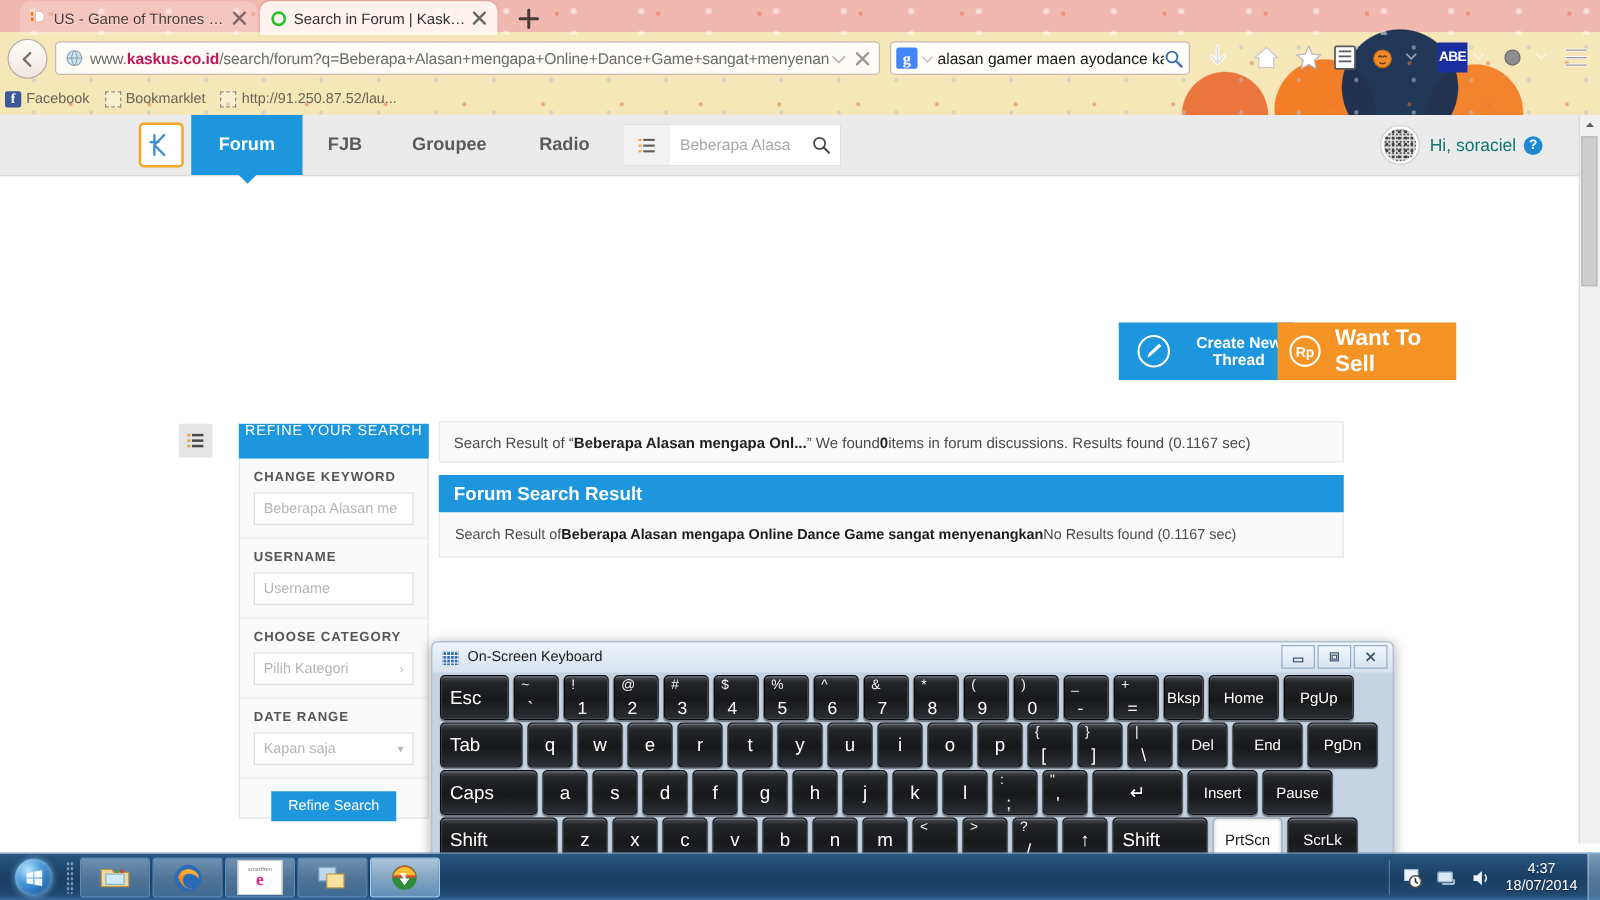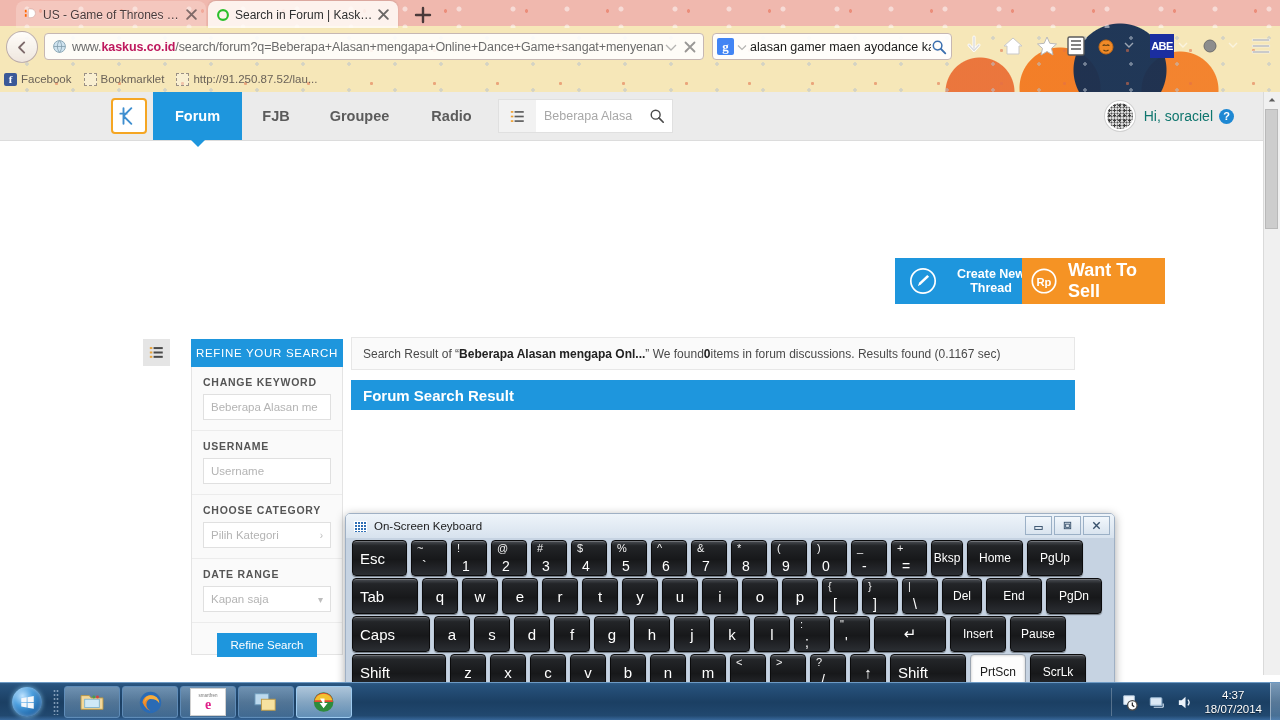--- a/index.html
+++ b/index.html
@@ -128,21 +128,21 @@
   #create-thread-btn .ct-label{flex:1;color:#fff;font-size:12.5px;font-weight:bold;
       line-height:14px;text-align:center;padding-right:4px;}
   #want-sell-btn{position:absolute;left:1022px;top:166px;width:143px;height:46px;
       background:#f59324;display:flex;align-items:center;}
   #want-sell-btn .ws-ico{width:44px;display:flex;align-items:center;justify-content:center;flex:none;}
   #want-sell-btn .ws-label{flex:1;color:#fff;font-size:18px;font-weight:bold;padding-left:2px;}
   
   #list-toggle{position:absolute;left:143px;top:247px;width:27px;height:27px;background:#e5e5e5;
      display:flex;align-items:center;justify-content:center;}
   #refine-head{position:absolute;left:191px;top:247px;width:152px;height:28px;background:#1e96dd;
-     color:#fff;font-size:11.5px;letter-spacing:.7px;display:flex;align-items:center;
+     color:#fff;font-size:11.5px;letter-spacing:.7px;display:flex;
      justify-content:center;font-weight:normal;}
   #refine-head:after{content:"";position:absolute;left:50%;bottom:-7px;margin-left:-7px;
      width:0;height:0;border-left:7px solid transparent;border-right:7px solid transparent;
      border-top:7px solid #1e96dd;}
   #refine-panel{position:absolute;left:191px;top:275px;width:152px;height:288px;
      background:#fafafa;border:1px solid #e4e4e4;border-top:none;box-sizing:border-box;}
   .refine-group{padding:9px 11px 10px 11px;border-bottom:1px solid #ececec;}
   .refine-label{font-size:10.5px;letter-spacing:.75px;color:#555;font-weight:bold;
      margin-bottom:6px;}
   .refine-input{height:26px;background:#fff;border:1px solid #e0e0e0;box-sizing:border-box;
@@ -481,20 +481,25 @@
       <b>Beberapa Alasan mengapa Onl...</b>
       <span>” We found </span>
       <b>0</b>
       <span> items in forum discussions. Results found (0.1167 sec)</span>
   </div>
 
   <div id="result-head">
     <span>Forum Search Result</span>
   </div>
 
+  <div id="result-body">
+    <span>Search Result of </span>
+      <b>Beberapa Alasan mengapa Online Dance Game sangat menyenangkan</b>
+      <span> No Results found (0.1167 sec)</span>
+  </div>
 
 </div>
 
 <div id="osk">
   <div id="osk-title">
     <div id="osk-ico"></div>
     <span id="osk-title-text">On-Screen Keyboard</span>
     <div id="osk-wincontrols">
       <div class="win-btn">
         <svg viewBox="0 0 14 10" width="13" height="10">

